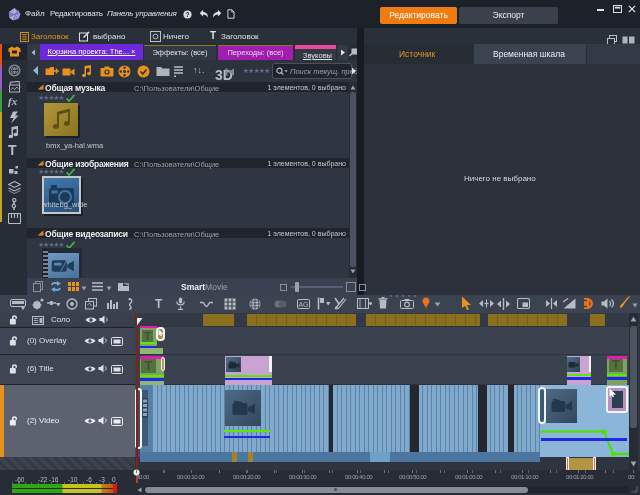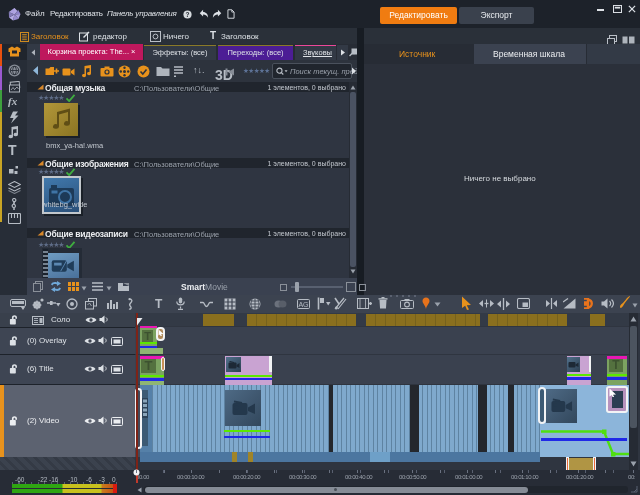--- a/index.html
+++ b/index.html
@@ -36,21 +36,21 @@
     </svg>
   <svg class="abs" style="left:212px;top:9px;" width="11" height="10" viewBox="0 0 13 12">
       <path d="M7 1 L11 5 L7 9 L7 6.5 C4 6.5 2 8 1 10.5 C1 6 3.5 3.6 7 3.5 Z" fill="#dde1e6"></path>
     </svg>
   <svg class="abs" style="left:227px;top:9px;" width="8" height="10" viewBox="0 0 10 13">
       <path d="M1 1 L6 1 L9 4 L9 12 L1 12 Z" fill="none" stroke="#dde1e6" stroke-width="1.2"></path>
       <path d="M6 1 L6 4 L9 4" fill="none" stroke="#dde1e6" stroke-width="1"></path>
     </svg>
 
   <div class="abs t" style="left:380px;top:7px;width:77px;height:17px;background:#f07c11;border-radius:2px;font-size:8.5px;text-align:center;line-height:17px;color:#fff;">Редактировать</div>
-  <div class="abs t" style="left:459px;top:7px;width:75px;height:17px;background:#3a414d;border-radius:2px;font-size:8.5px;text-align:center;line-height:17px;color:#e8ebef;">Экспорт</div>
+  <div class="abs t" style="left:459px;top:7px;width:99px;height:17px;background:#3a414d;border-radius:2px;font-size:8.5px;text-align:center;line-height:17px;color:#e8ebef;">Экспорт</div>
 
   <div class="abs" style="left:597px;top:9px;width:7px;height:2px;background:#dde1e6;"></div>
   <svg class="abs" style="left:613px;top:5px;" width="9" height="8" viewBox="0 0 10 9">
       <rect x="0.5" y="0.5" width="9" height="8" fill="none" stroke="#dde1e6" stroke-width="1.2"></rect>
       <rect x="2" y="2" width="6" height="2" fill="#dde1e6"></rect>
     </svg>
   <svg class="abs" style="left:628px;top:5px;" width="8" height="8" viewBox="0 0 9 9">
       <path d="M1 1 L8 8 M8 1 L1 8" stroke="#dde1e6" stroke-width="1.4"></path>
     </svg>
 
@@ -58,21 +58,21 @@
   <div class="abs" style="left:364px;top:28px;width:276px;height:16px;background:#2a3039;"></div>
   <svg class="abs" style="left:20px;top:32px;" width="9" height="10" viewBox="0 0 9 10">
       <rect x="0.5" y="0.5" width="8" height="9" fill="none" stroke="#cf8b20" stroke-width="1"></rect>
       <path d="M2.2 2.5 L6.8 2.5 M2.2 4.2 L6.8 4.2 M2.2 5.9 L6.8 5.9 M2.2 7.6 L6.8 7.6" stroke="#cf8b20" stroke-width="0.8"></path>
     </svg>
   <div class="abs t" style="left:31px;top:32px;font-size:8px;color:#e8921c;">Заголовок</div>
   <svg class="abs" style="left:79px;top:31px;" width="11" height="11" viewBox="0 0 11 11">
       <rect x="0.5" y="2" width="8" height="8" fill="none" stroke="#dde1e6" stroke-width="1"></rect>
       <path d="M4 6 L9.5 0.5 L10.5 1.5 L5 7 Z" fill="#dde1e6"></path>
     </svg>
-  <div class="abs t" style="left:93px;top:32px;font-size:8px;">редактор</div>
+  <div class="abs t" style="left:93px;top:32px;font-size:8px;">выбрано</div>
   <svg class="abs" style="left:150px;top:31px;" width="11" height="11" viewBox="0 0 11 11">
       <rect x="0.5" y="0.5" width="10" height="10" fill="none" stroke="#b9bec6" stroke-width="1"></rect>
       <circle cx="5.5" cy="5.5" r="2.4" fill="none" stroke="#b9bec6" stroke-width="1"></circle>
     </svg>
   <div class="abs t" style="left:163px;top:32px;font-size:8px;">Ничего</div>
   <div class="abs t" style="left:210px;top:30px;font-size:10px;font-weight:bold;">T</div>
   <div class="abs t" style="left:221px;top:32px;font-size:8px;">Заголовок</div>
 
   <svg class="abs" style="left:607px;top:35px;" width="10" height="10" viewBox="0 0 10 10">
       <rect x="2.5" y="0.5" width="7" height="6" fill="none" stroke="#b9bec6" stroke-width="1"></rect>
@@ -87,24 +87,24 @@
   <div class="abs" style="left:0;top:44px;width:2px;height:16px;background:#e8500f;"></div>
   <div class="abs" style="left:2px;top:44px;width:25px;height:16px;background:#20252d;"></div>
   <svg class="abs" style="left:8px;top:46px;" width="13" height="12" viewBox="0 0 13 12">
       <path d="M0.5 2.5 L4 0.5 L6.5 2 L9 0.5 L12.5 2.5 L12.5 6 L11 6 L11 10.5 L2 10.5 L2 6 L0.5 6 Z" fill="#e8921c"></path>
       <path d="M4 4.5 L9 4.5 L9 7.5 L4 7.5 Z" fill="#20252d"></path>
     </svg>
   <div class="abs" style="left:27px;top:44px;width:13px;height:16px;background:#323945;"></div>
   <svg class="abs" style="left:30px;top:49px;" width="7" height="7" viewBox="0 0 7 7">
       <path d="M5 0.5 L1.5 3.5 L5 6.5 Z" fill="#aeb4bc"></path>
     </svg>
-  <div class="abs t" style="left:40px;top:44px;width:103px;height:16px;background:#be185d;color:#fff;font-size:7.5px;line-height:16px;text-align:center;">Корзина проекта: The...  ×</div>
+  <div class="abs t" style="left:40px;top:44px;width:103px;height:16px;background:#6d28d9;color:#fff;font-size:7.5px;line-height:16px;text-align:center;text-decoration:underline;">Корзина проекта: The...  ×</div>
   <div class="abs t" style="left:144px;top:45px;width:72px;height:15px;background:#323945;border-top:1px solid #8a7a28;color:#dde1e6;font-size:7.5px;line-height:14px;text-align:center;box-sizing:border-box;">Эффекты: (все)</div>
-  <div class="abs t" style="left:218px;top:45px;width:75px;height:15px;background:#4c1d95;border-top:1px solid #8a7a28;color:#dde1e6;font-size:7.5px;line-height:14px;text-align:center;box-sizing:border-box;">Переходы: (все)</div>
-  <div class="abs t" style="left:295px;top:45px;width:41px;height:15px;background:#323945;border-top:1px solid #ec4899;color:#dde1e6;font-size:7.5px;line-height:14px;text-align:left;padding-left:8px;box-sizing:border-box;text-decoration:underline;">Звуковы</div>
+  <div class="abs t" style="left:218px;top:45px;width:75px;height:15px;background:#a21caf;border-top:1px solid #8a7a28;color:#dde1e6;font-size:7.5px;line-height:14px;text-align:center;box-sizing:border-box;">Переходы: (все)</div>
+  <div class="abs t" style="left:295px;top:45px;width:41px;height:15px;background:#323945;border-top:4px solid #ec4899;color:#dde1e6;font-size:7.5px;line-height:14px;text-align:left;padding-left:8px;box-sizing:border-box;text-decoration:underline;">Звуковы</div>
   <div class="abs" style="left:337px;top:45px;width:11px;height:15px;background:#323945;"></div>
   <svg class="abs" style="left:340px;top:49px;" width="6" height="7" viewBox="0 0 6 7">
       <path d="M1 0.5 L5 3.5 L1 6.5 Z" fill="#dde1e6"></path>
     </svg>
   <svg class="abs" style="left:349px;top:48px;" width="11" height="9" viewBox="0 0 11 9">
       <rect x="2.5" y="0.5" width="8" height="6" fill="#b6bcc4"></rect>
       <path d="M0.5 8 L4 4.5 L5.5 6" stroke="#b6bcc4" stroke-width="1.4" fill="none"></path>
     </svg>
 
   <div class="abs" style="left:0;top:60px;width:27px;height:253px;background:#272d37;"></div>

